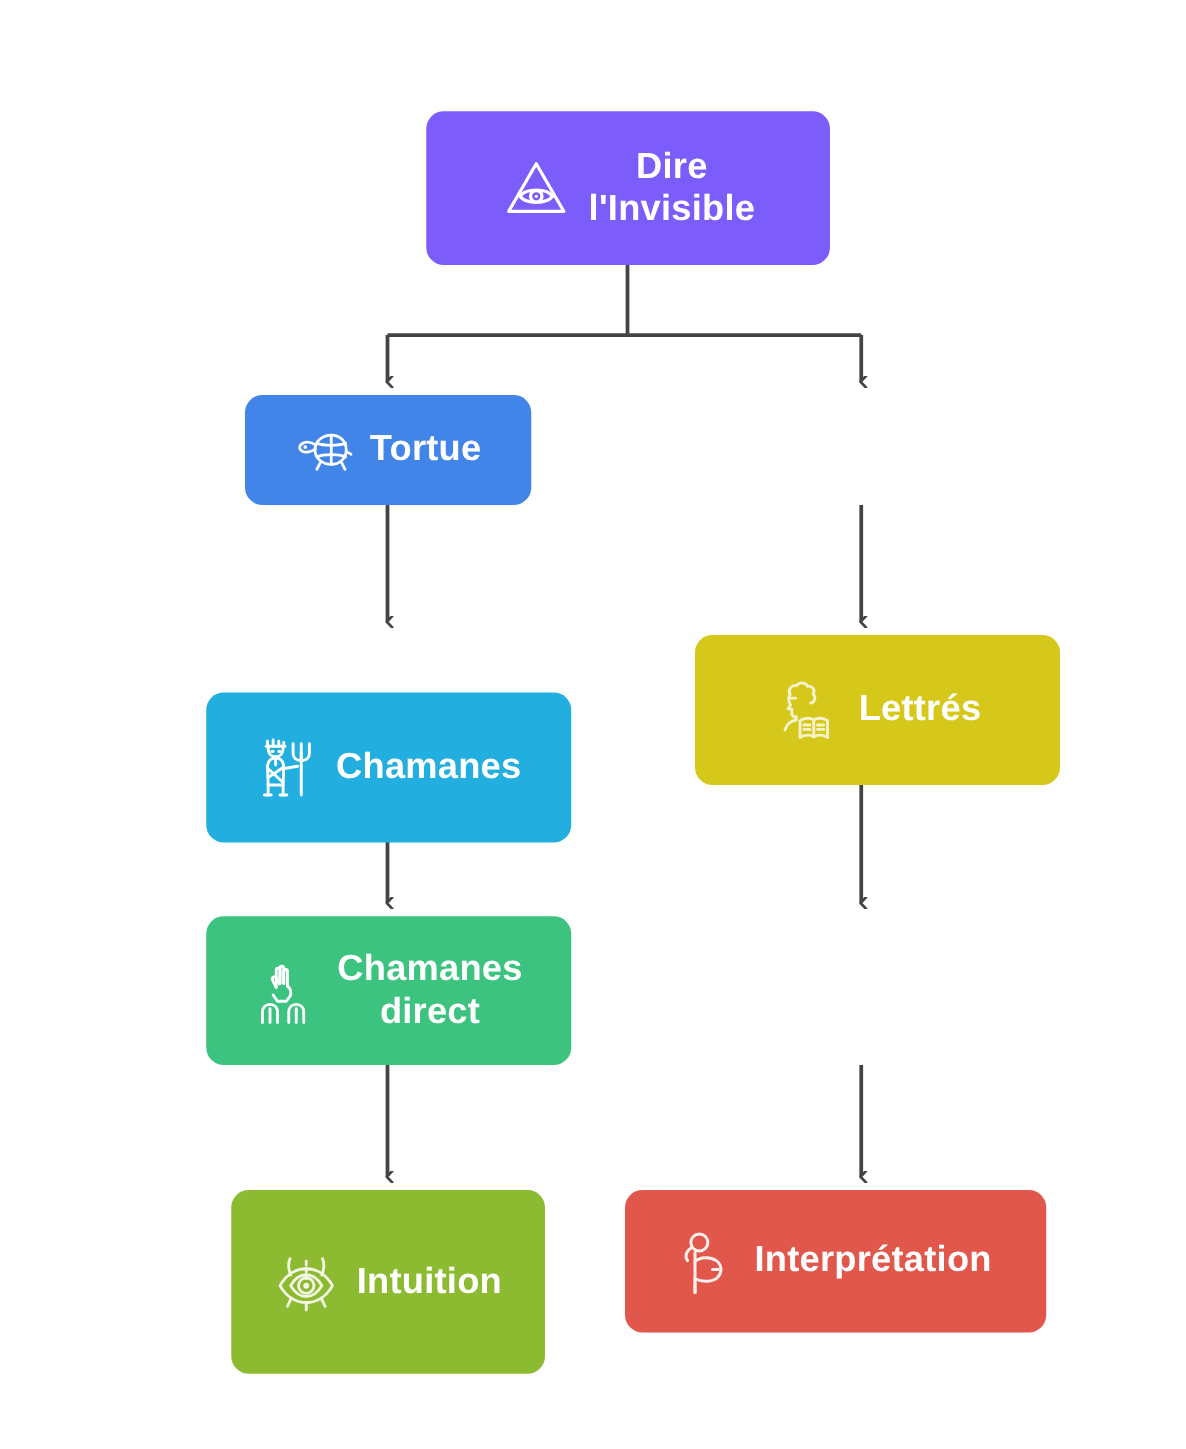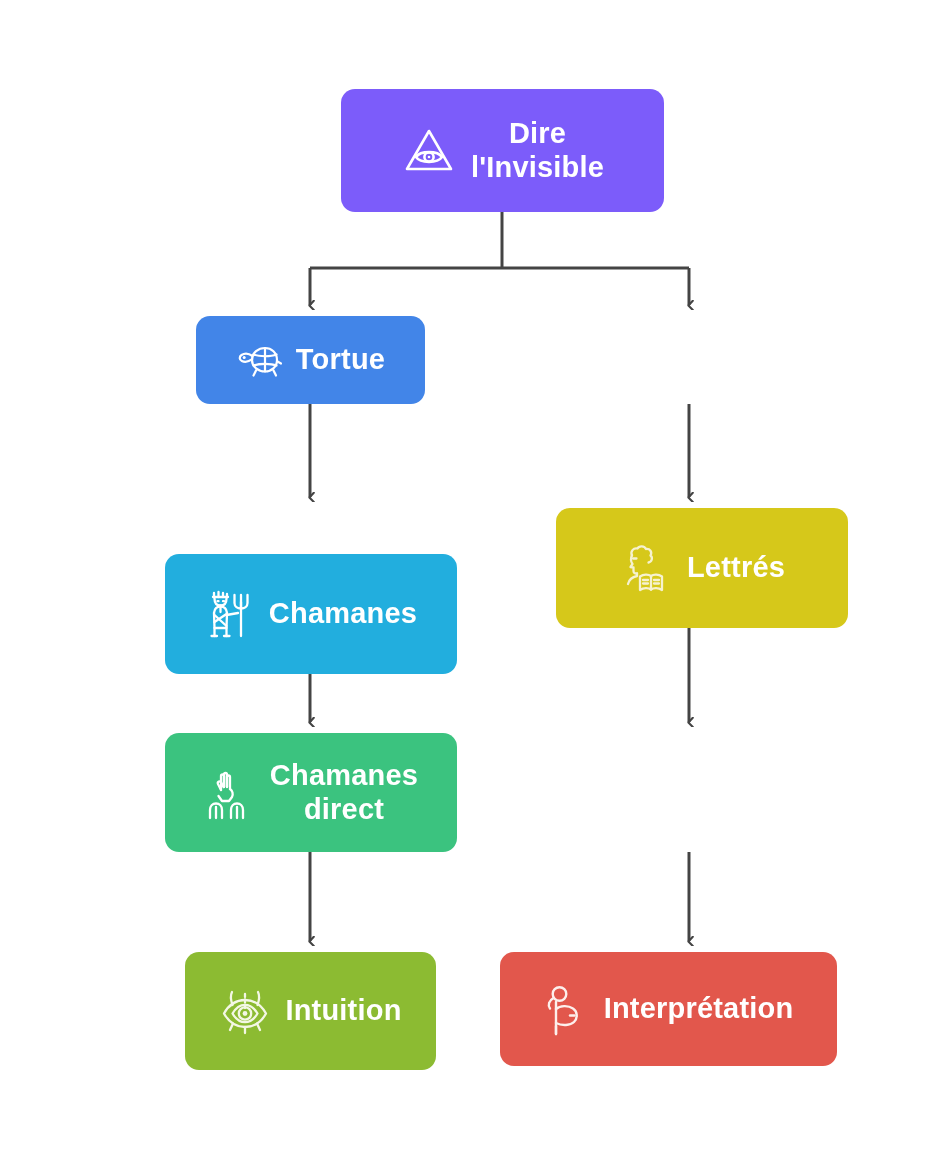--- a/index.html
+++ b/index.html
@@ -57,21 +57,21 @@
     text-align: center;
   }
   
   #node-root      { left: 341px; top: 89px;  width: 323px; height: 123px; }
   #node-tortue    { left: 196px; top: 316px; width: 229px; height: 88px;  }
   #node-achillee  { left: 565px; top: 316px; width: 247px; height: 88px;  }
   #node-chamanes  { left: 165px; top: 508px; width: 292px; height: 120px; margin-top: 46px; }
   #node-lettres   { left: 542px; top: 508px; width: 292px; height: 120px; }
   #node-contact   { left: 165px; top: 733px; width: 292px; height: 119px; }
   #node-abstraction { left: 542px; top: 733px; width: 294px; height: 119px; }
-  #node-intuition { left: 185px; top: 952px; width: 251px; height: 118px; }
+  #node-intuition { left: 185px; top: 952px; width: 251px; height: 147px; }
   #node-interpretation { left: 500px; top: 952px; width: 337px; height: 114px; }
 </style>
 </head>
 <body>
 
 <div id="canvas">
 
   <svg id="edge-layer" viewBox="0 0 949 1159" width="949" height="1159" xmlns="http://www.w3.org/2000/svg">
     <defs>
       <marker id="arrowhead" markerWidth="10" markerHeight="10" refX="4.6" refY="5" orient="auto" markerUnits="userSpaceOnUse">

